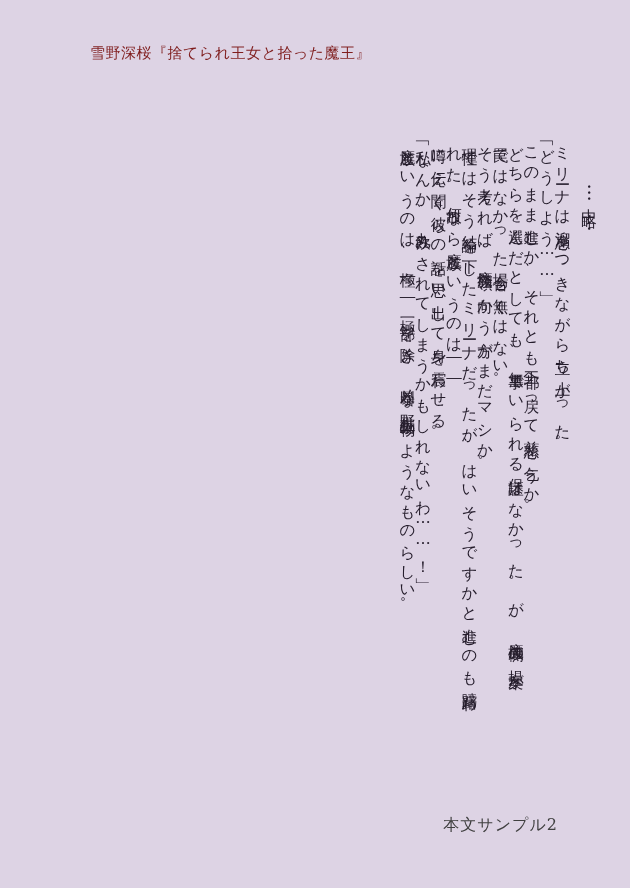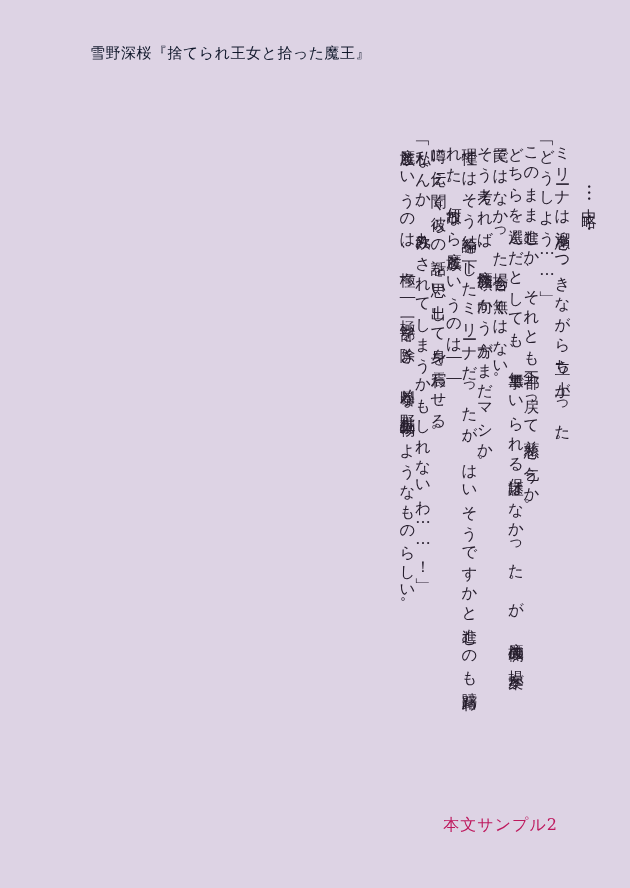--- a/index.html
+++ b/index.html
@@ -26,21 +26,21 @@
     left: 36px;
     top: 28px;
     right: 34px;
     bottom: 26px;
   }
   .header-title {
     position: absolute;
     top: 16px;
     left: 54px;
     font-size: 15px;
-    color: #0f172a;
+    color: #7f1d1d;
     letter-spacing: 0.5px;
     white-space: nowrap;
     font-family: "DejaVu Serif", "Liberation Serif", serif;
   }
   .body-area {
     position: absolute;
     left: 0;
     top: 54px;
     right: 0;
     bottom: 52px;
@@ -72,21 +72,21 @@
   .col-text {
     padding-top: 54px;
     height: auto;
     max-height: 100%;
   }
   .footer-label {
     position: absolute;
     right: 38px;
     bottom: 26px;
     font-size: 16px;
-    color: #be185d;
+    color: #404040;
     letter-spacing: 1px;
     font-family: "DejaVu Serif", "Liberation Serif", serif;
   }
   .spacer-col { flex: none; }
 </style>
 </head>
 <body>
 
 <div class="page">
   <div class="page-inner">

